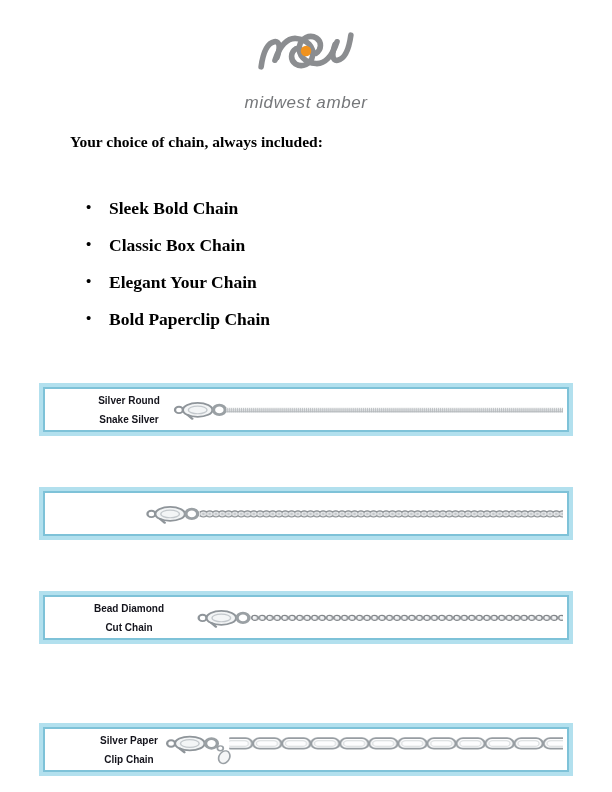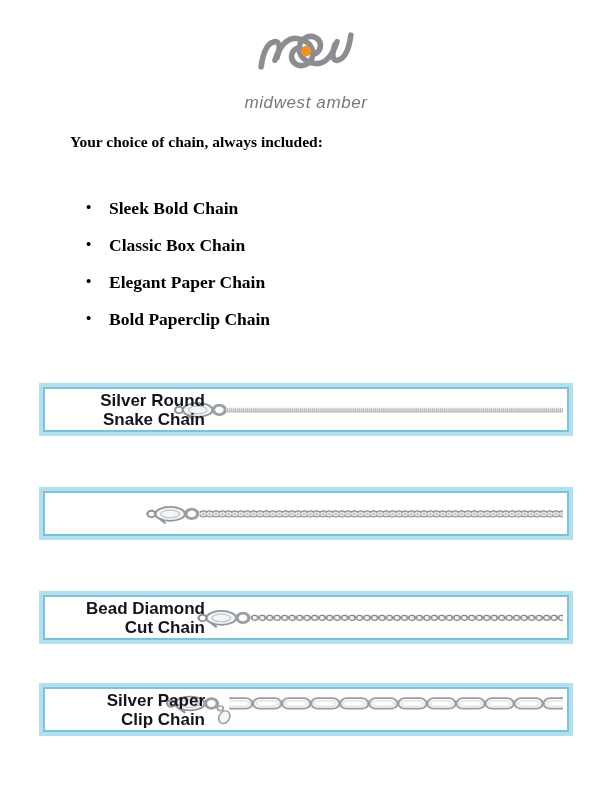--- a/index.html
+++ b/index.html
@@ -27,23 +27,23 @@
       font-family:"Liberation Serif",serif;font-weight:bold;font-size:17.5px;color:#000;}
   .chain-list li .bullet{position:absolute;left:0;top:1px;font-size:15px;}
 
   
   .banner{position:absolute;left:39px;width:534px;height:53px;background:#fff;
       border:4px solid var(--banner-border-outer);
       box-shadow:inset 0 0 0 2px var(--banner-border-inner);}
   .banner .inner{position:absolute;left:6px;top:6px;right:6px;bottom:6px;}
   .banner-label{position:absolute;left:4px;top:0;bottom:0;width:152px;
       display:flex;flex-direction:column;justify-content:center;text-align:center;
-      font-weight:bold;font-size:17px;line-height:19px;color:var(--banner-label-text);align-items:flex-end;}
+      font-weight:bold;font-size:10px;line-height:19px;color:var(--banner-label-text);}
   .chain-art{position:absolute;left:0;top:0;width:100%;height:100%;}
-  .b1{top:383px;} .b2{top:487px;} .b3{top:591px;} .b4{top:683px;padding-left:36px;}
+  .b1{top:383px;} .b2{top:487px;} .b3{top:591px;} .b4{top:723px;padding-left:36px;}
 </style>
 </head>
 <body>
 
 <svg class="sprite" aria-hidden="true">
   <defs>
     <g id="lobster-clasp">
       <circle cx="4" cy="0" r="4" fill="none" stroke="#8f959a" stroke-width="2.4"></circle>
       <ellipse cx="23" cy="0" rx="15" ry="8.6" fill="#f3f5f6" stroke="#8f959a" stroke-width="2.2"></ellipse>
       <ellipse cx="23" cy="0" rx="9.5" ry="4.8" fill="none" stroke="#c3c8cc" stroke-width="1.5"></ellipse>
@@ -87,33 +87,33 @@
         <circle cx="80" cy="50" r="8" fill="var(--logo-orange)"></circle>
       </svg>
     </div>
     <div class="brand-name">midwest amber</div>
   </header>
 
   <h2 class="intro-heading">Your choice of chain, always included:</h2>
   <ul class="chain-list">
     <li><span class="bullet">•</span><span>Sleek Bold Chain</span></li>
     <li><span class="bullet">•</span><span>Classic Box Chain</span></li>
-    <li><span class="bullet">•</span><span>Elegant Paper Chain</span></li>
+    <li><span class="bullet">•</span><span>Elegant Your Chain</span></li>
     <li><span class="bullet">•</span><span>Bold Paperclip Chain</span></li>
   </ul>
 
   <div class="banner b1">
     <div class="inner">
       <svg class="chain-art" viewBox="0 0 522 41" preserveAspectRatio="none">
         <use href="#lobster-clasp" transform="translate(128,21)"></use>
         <rect x="180" y="0" width="342" height="41" fill="url(#pat-snake)"></rect>
       </svg>
       <div class="banner-label">
         <span>Silver Round</span>
-        <span>Snake Chain</span>
+        <span>Snake Silver</span>
       </div>
     </div>
   </div>
 
   <div class="banner b2">
     <div class="inner">
       <svg class="chain-art" viewBox="0 0 522 41" preserveAspectRatio="none">
         <use href="#lobster-clasp" transform="translate(100,21)"></use>
         <rect x="153" y="0" width="369" height="41" fill="url(#pat-box)"></rect>
       </svg>

